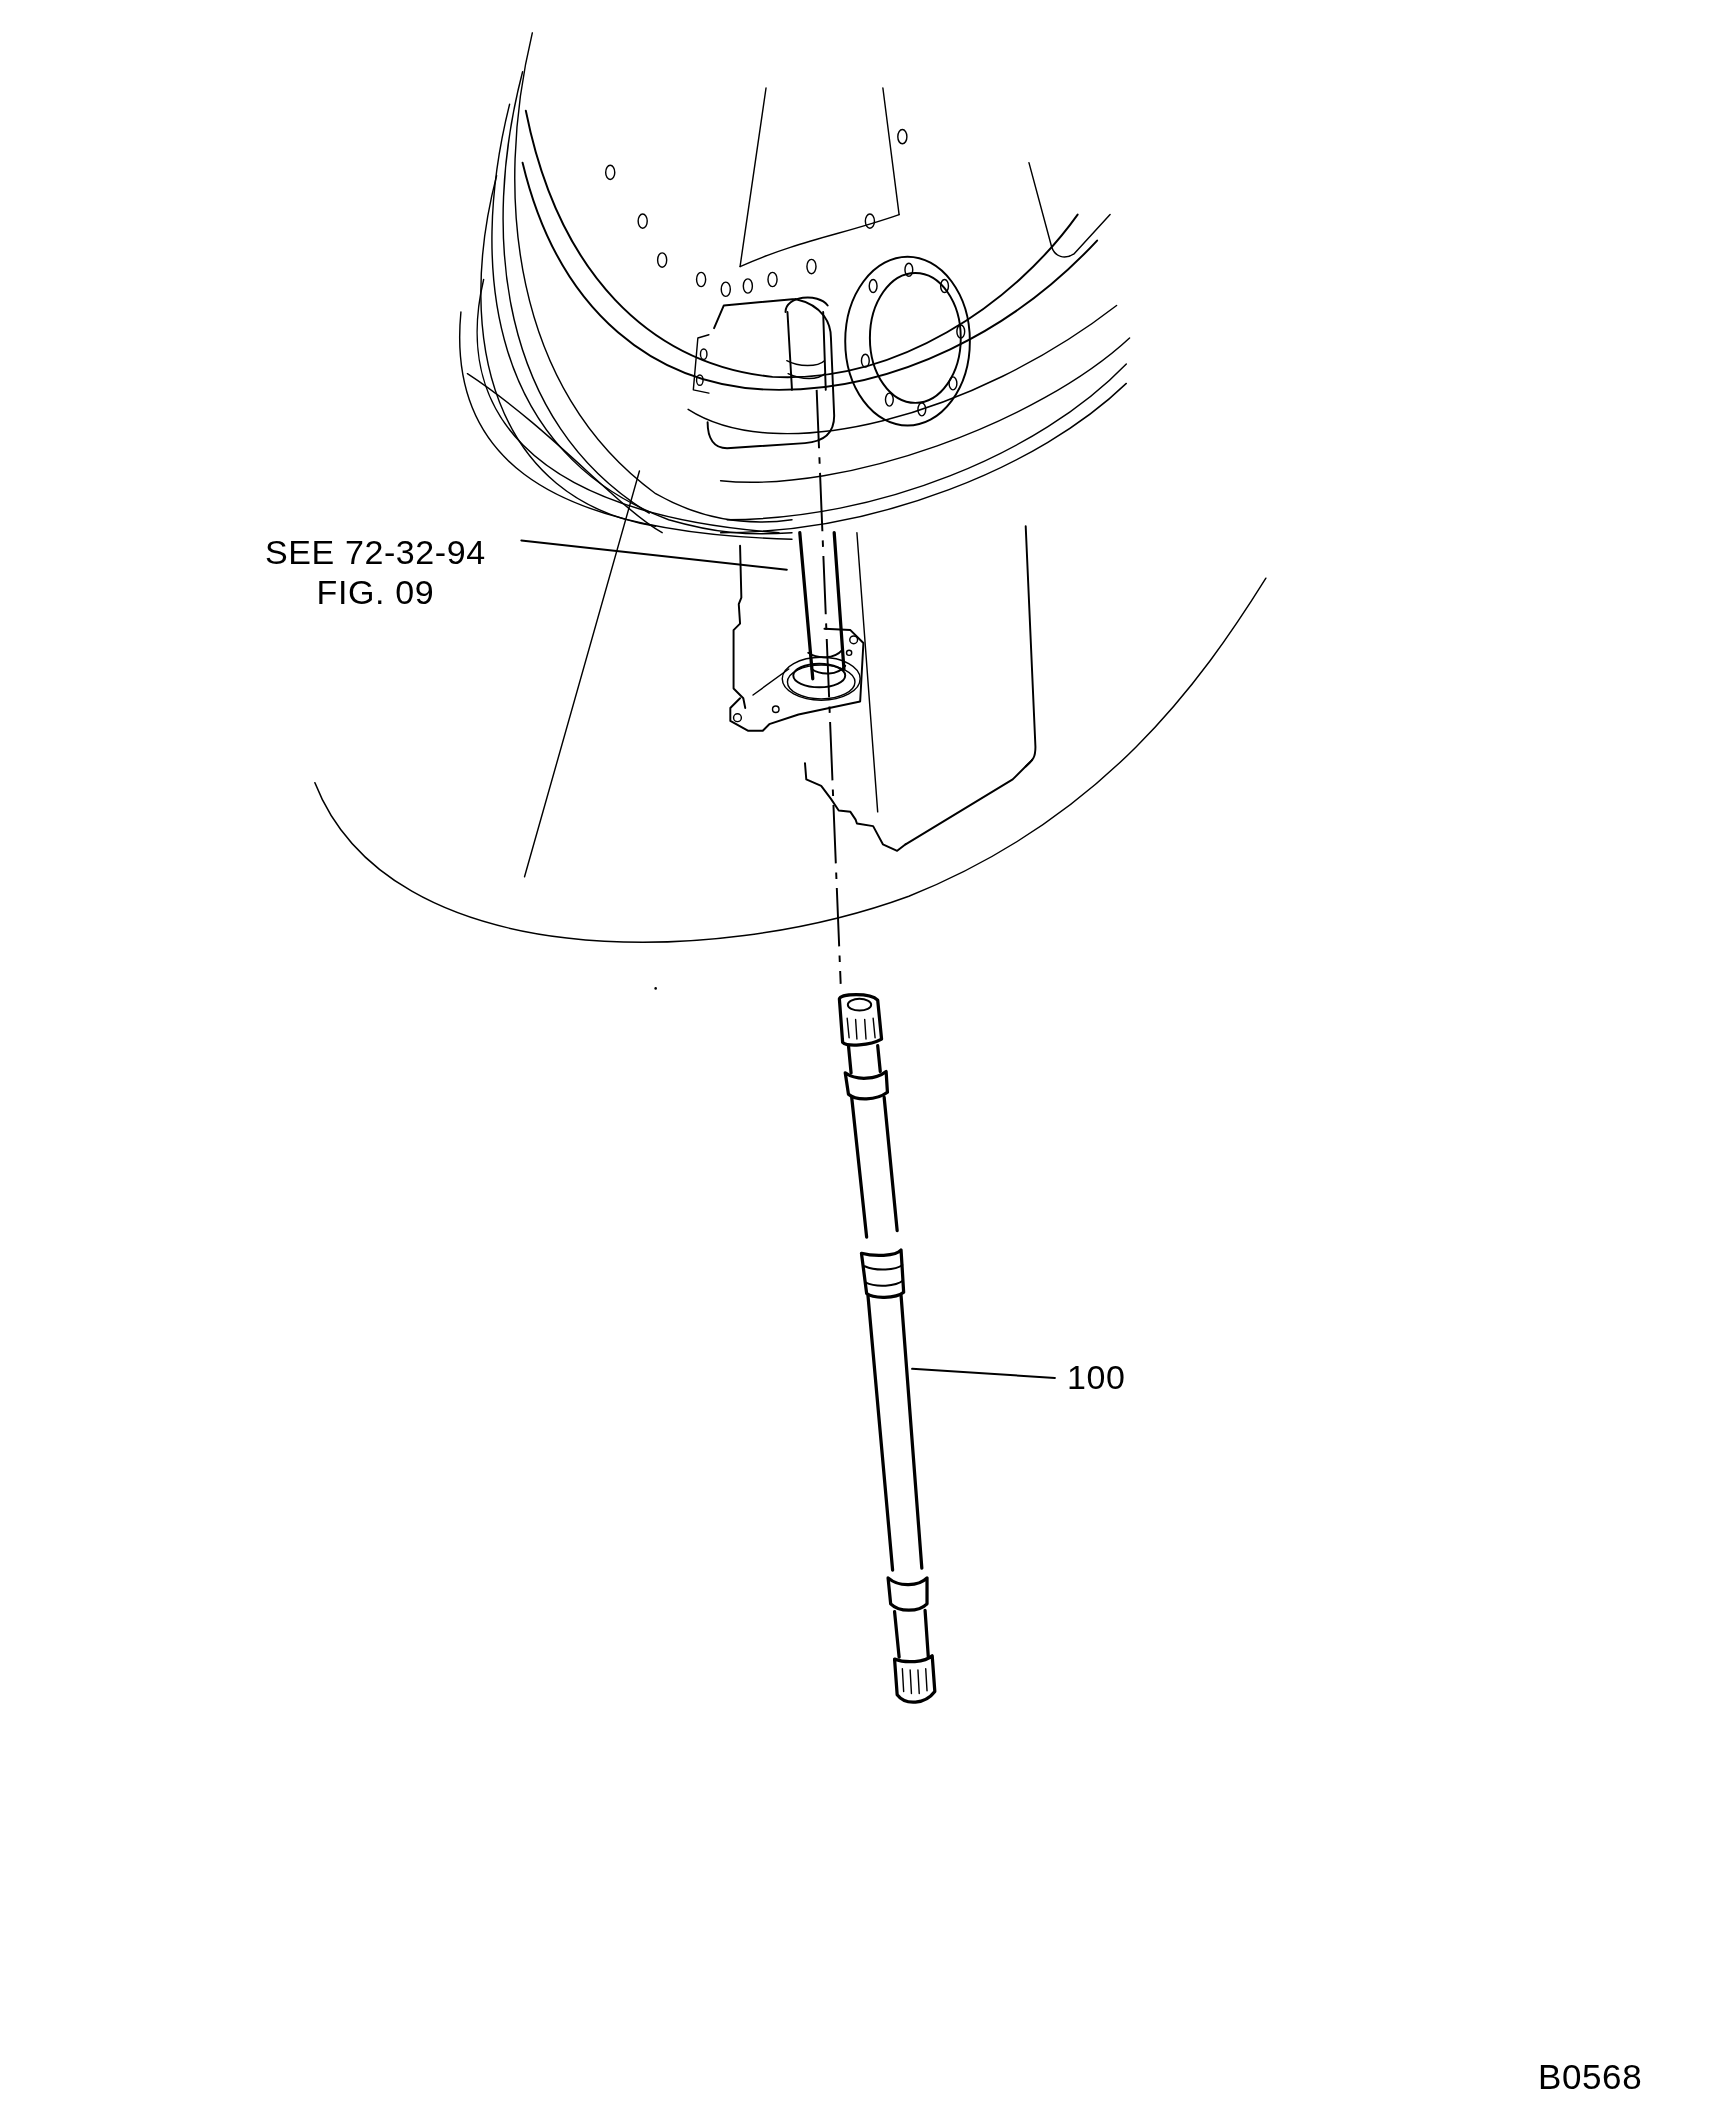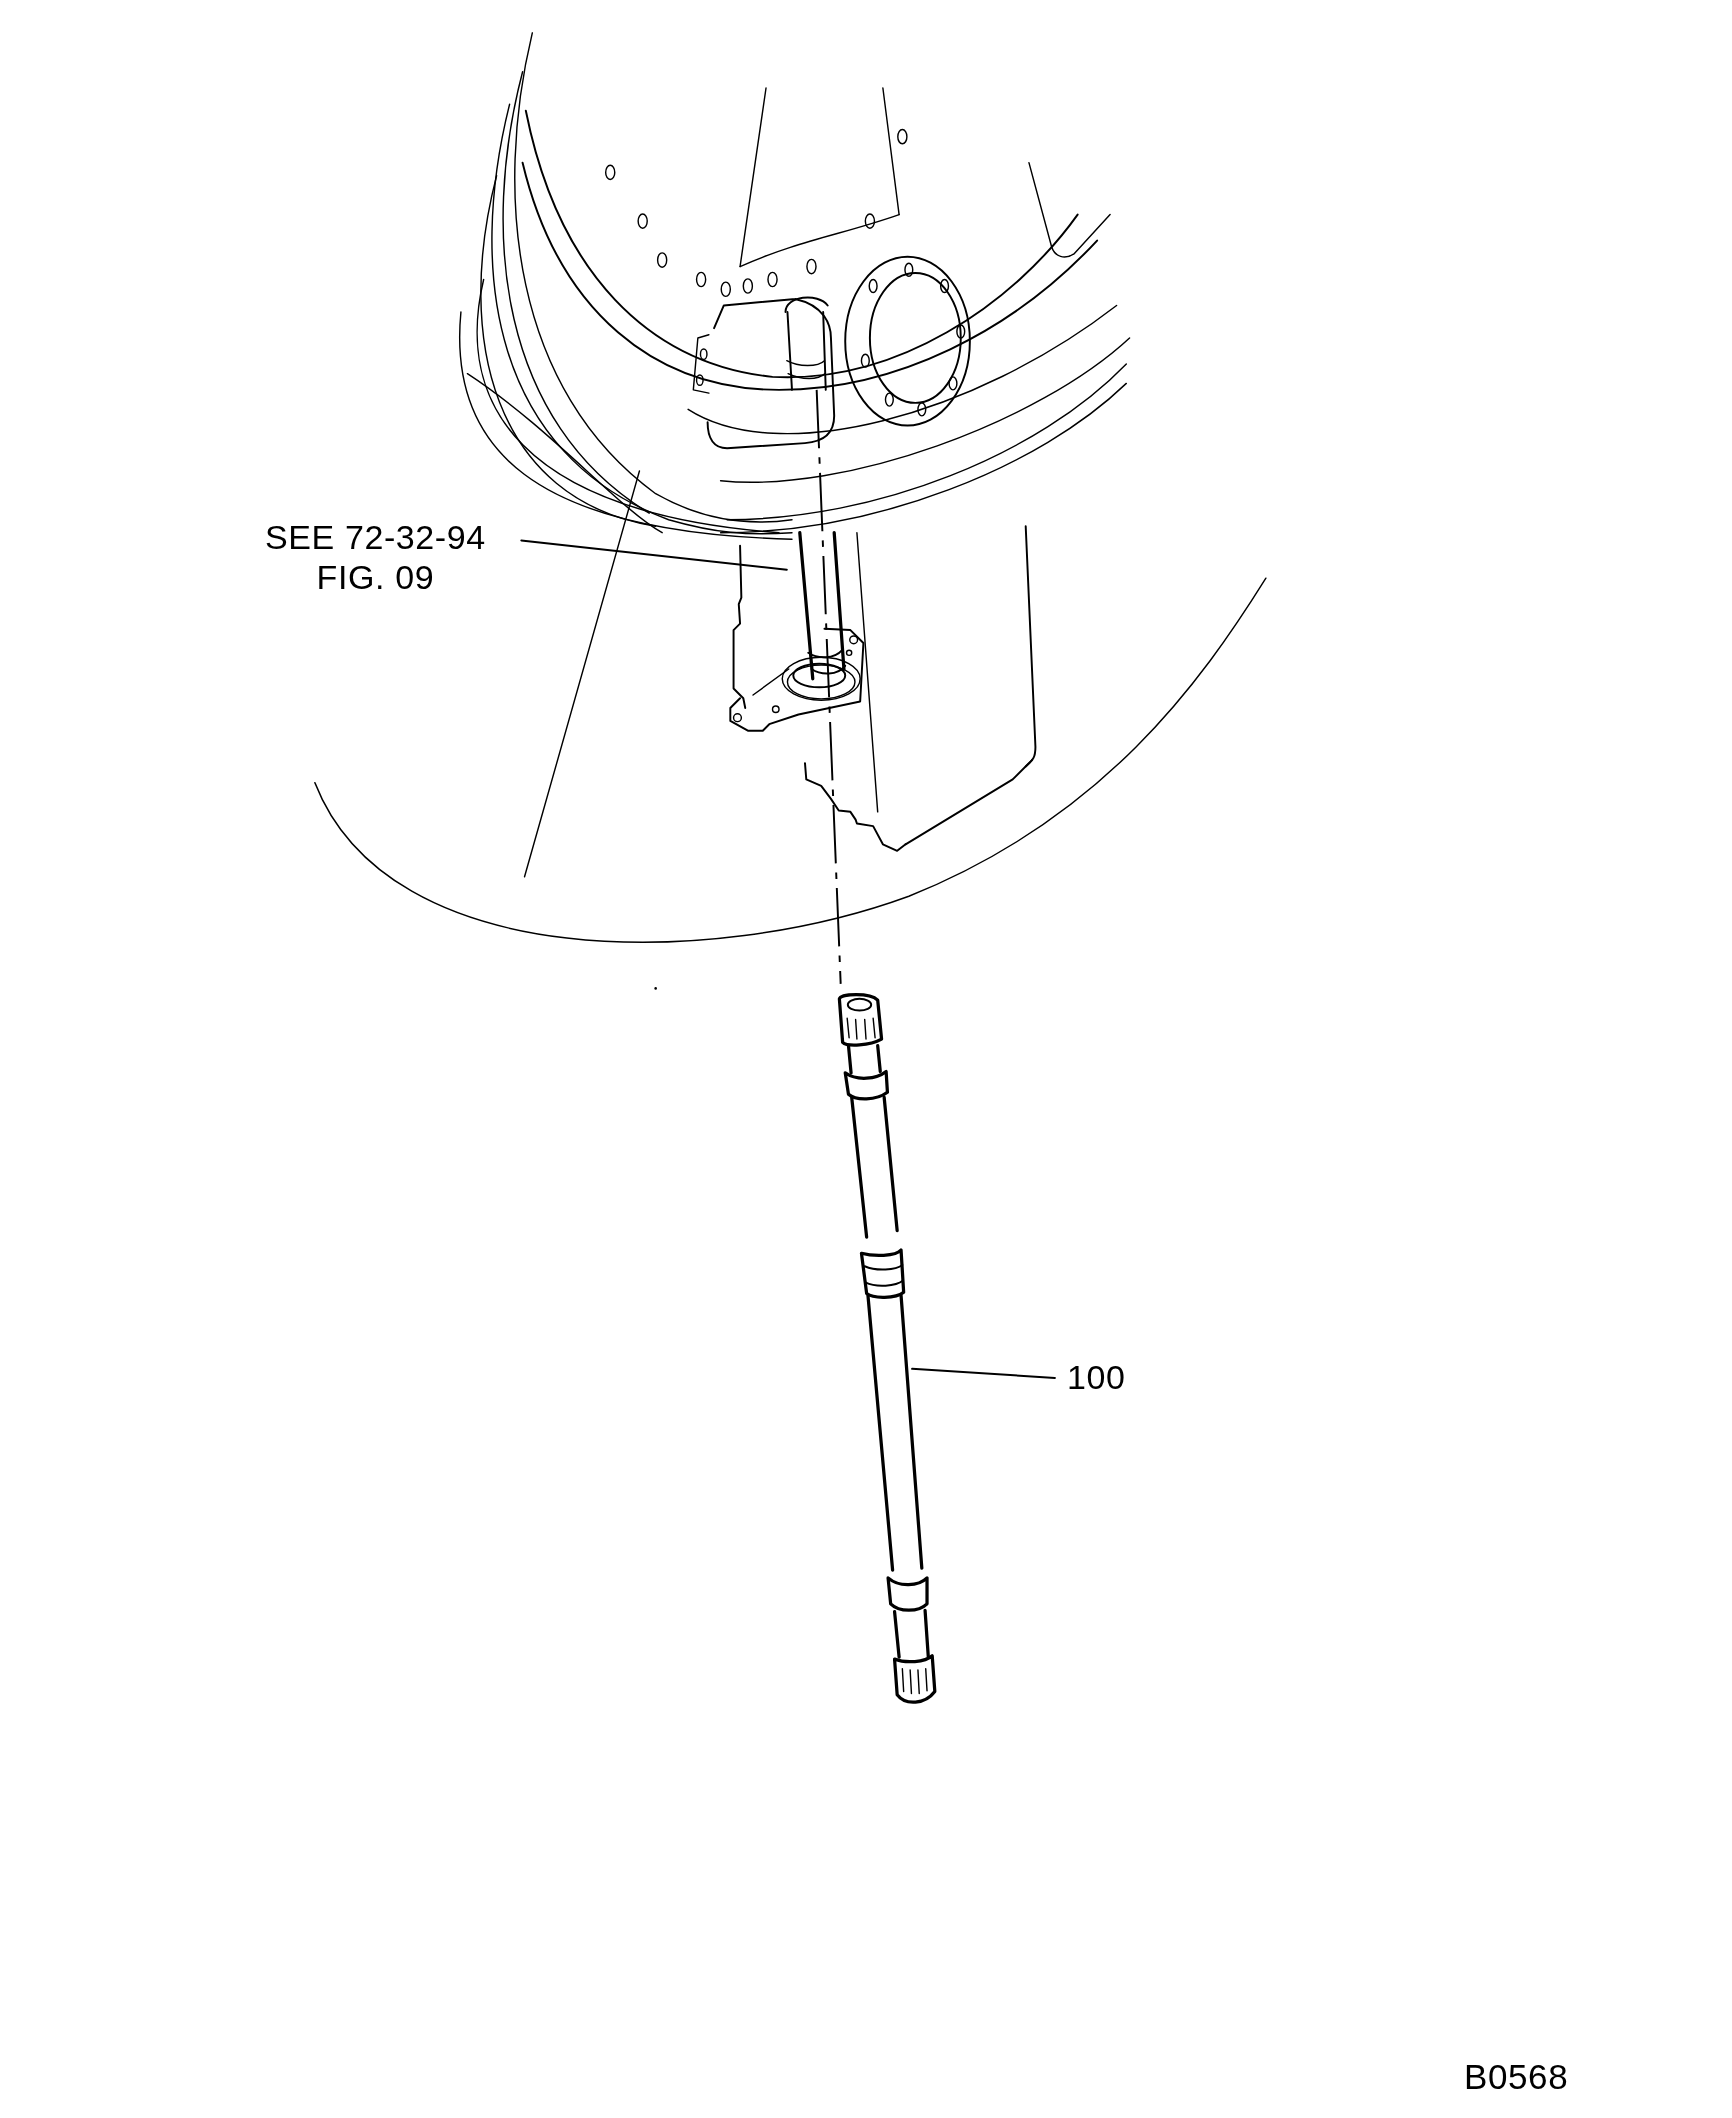--- a/index.html
+++ b/index.html
@@ -13,24 +13,24 @@
   .label {
     position: absolute;
     font-family: "Liberation Sans", "DejaVu Sans", sans-serif;
     color: #000;
     font-size: 34px;
     line-height: 40px;
     white-space: nowrap;
     letter-spacing: 0.6px;
     text-align: center;
   }
-  #ref-label { left: 265px; top: 517px; text-align: center; }
+  #ref-label { left: 265px; top: 532px; text-align: center; }
   #ref-label span { display: block; }
   #item-100 { left: 1067px; top: 1357px; }
-  #fig-code { left: 1464px; top: 2057px; font-size: 35px; }
+  #fig-code { left: 1538px; top: 2057px; font-size: 35px; }
 </style>
 </head>
 <body>
 
 <svg id="drawing" viewBox="0 0 2668 3263" xmlns="http://www.w3.org/2000/svg">
 
   <g>
 
     <path class="thin" d="M820 50 C 760 300, 790 600, 1010 760 C 1080 800, 1150 810, 1220 800"></path>
     <path class="thin" d="M805 110 C 740 360, 770 650, 1000 790"></path>

